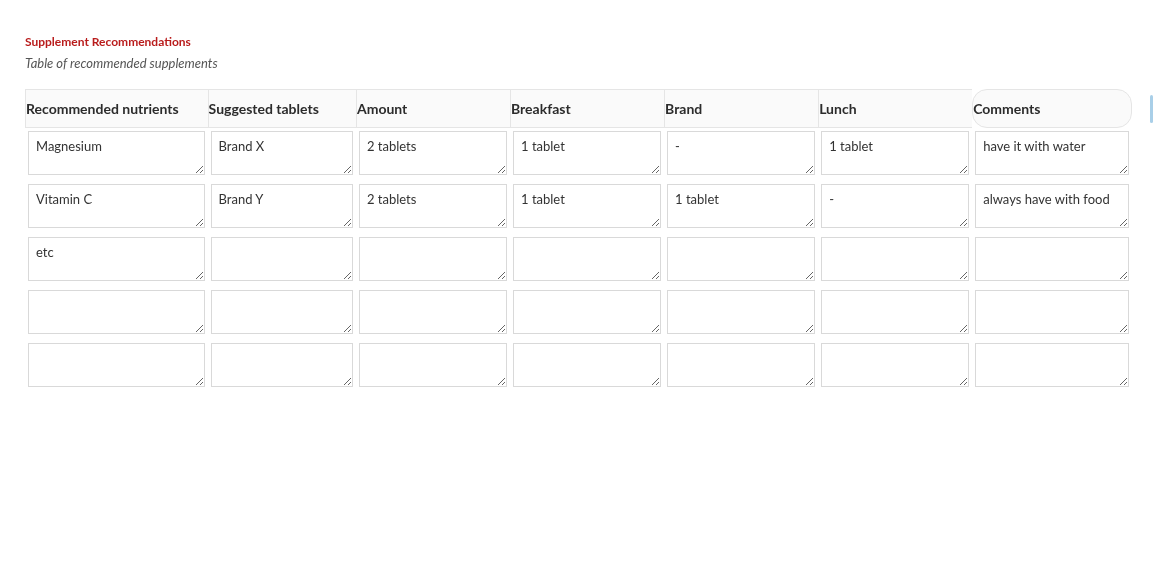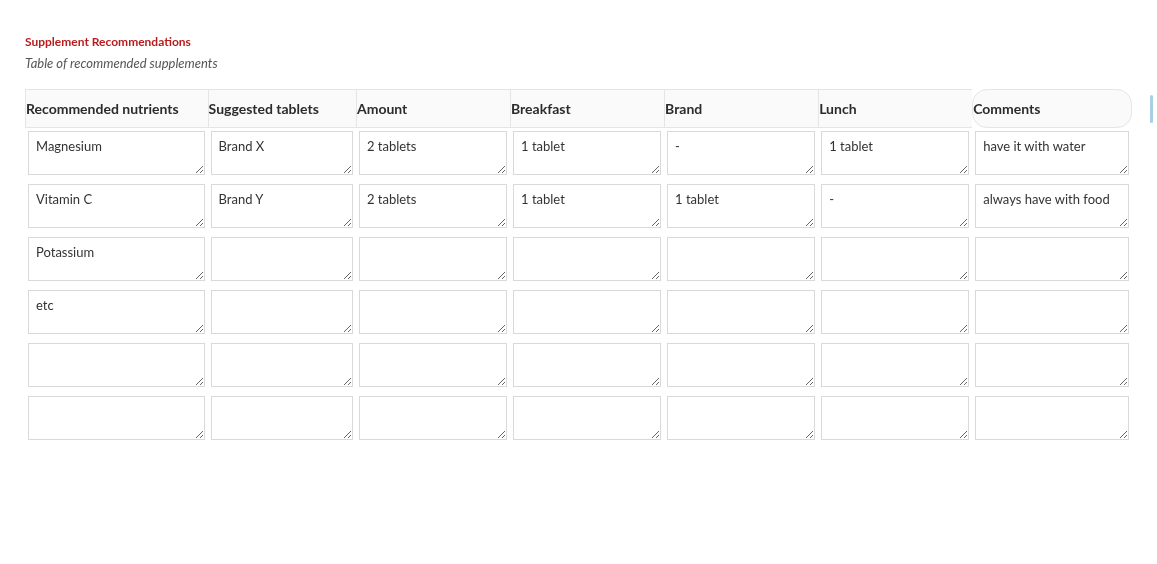--- a/index.html
+++ b/index.html
@@ -124,29 +124,20 @@
       <tr>
         <td><textarea class="cell-input" style="">Vitamin C</textarea></td>
         <td><textarea class="cell-input" style="">Brand Y</textarea></td>
         <td><textarea class="cell-input" style="">2 tablets</textarea></td>
         <td><textarea class="cell-input" style="">1 tablet</textarea></td>
         <td><textarea class="cell-input" style="">1 tablet</textarea></td>
         <td><textarea class="cell-input" style="">-</textarea></td>
         <td><textarea class="cell-input" style="">always have with food</textarea></td>
       </tr>
       <tr>
-        <td><textarea class="cell-input" style="">Potassium</textarea></td>
-        <td><textarea class="cell-input" style=""></textarea></td>
-        <td><textarea class="cell-input" style=""></textarea></td>
-        <td><textarea class="cell-input" style=""></textarea></td>
-        <td><textarea class="cell-input" style=""></textarea></td>
-        <td><textarea class="cell-input" style=""></textarea></td>
-        <td><textarea class="cell-input" style=""></textarea></td>
-      </tr>
-      <tr>
         <td><textarea class="cell-input" style="">etc</textarea></td>
         <td><textarea class="cell-input" style=""></textarea></td>
         <td><textarea class="cell-input" style=""></textarea></td>
         <td><textarea class="cell-input" style=""></textarea></td>
         <td><textarea class="cell-input" style=""></textarea></td>
         <td><textarea class="cell-input" style=""></textarea></td>
         <td><textarea class="cell-input" style=""></textarea></td>
       </tr>
       <tr>
         <td><textarea class="cell-input" style=""></textarea></td>

